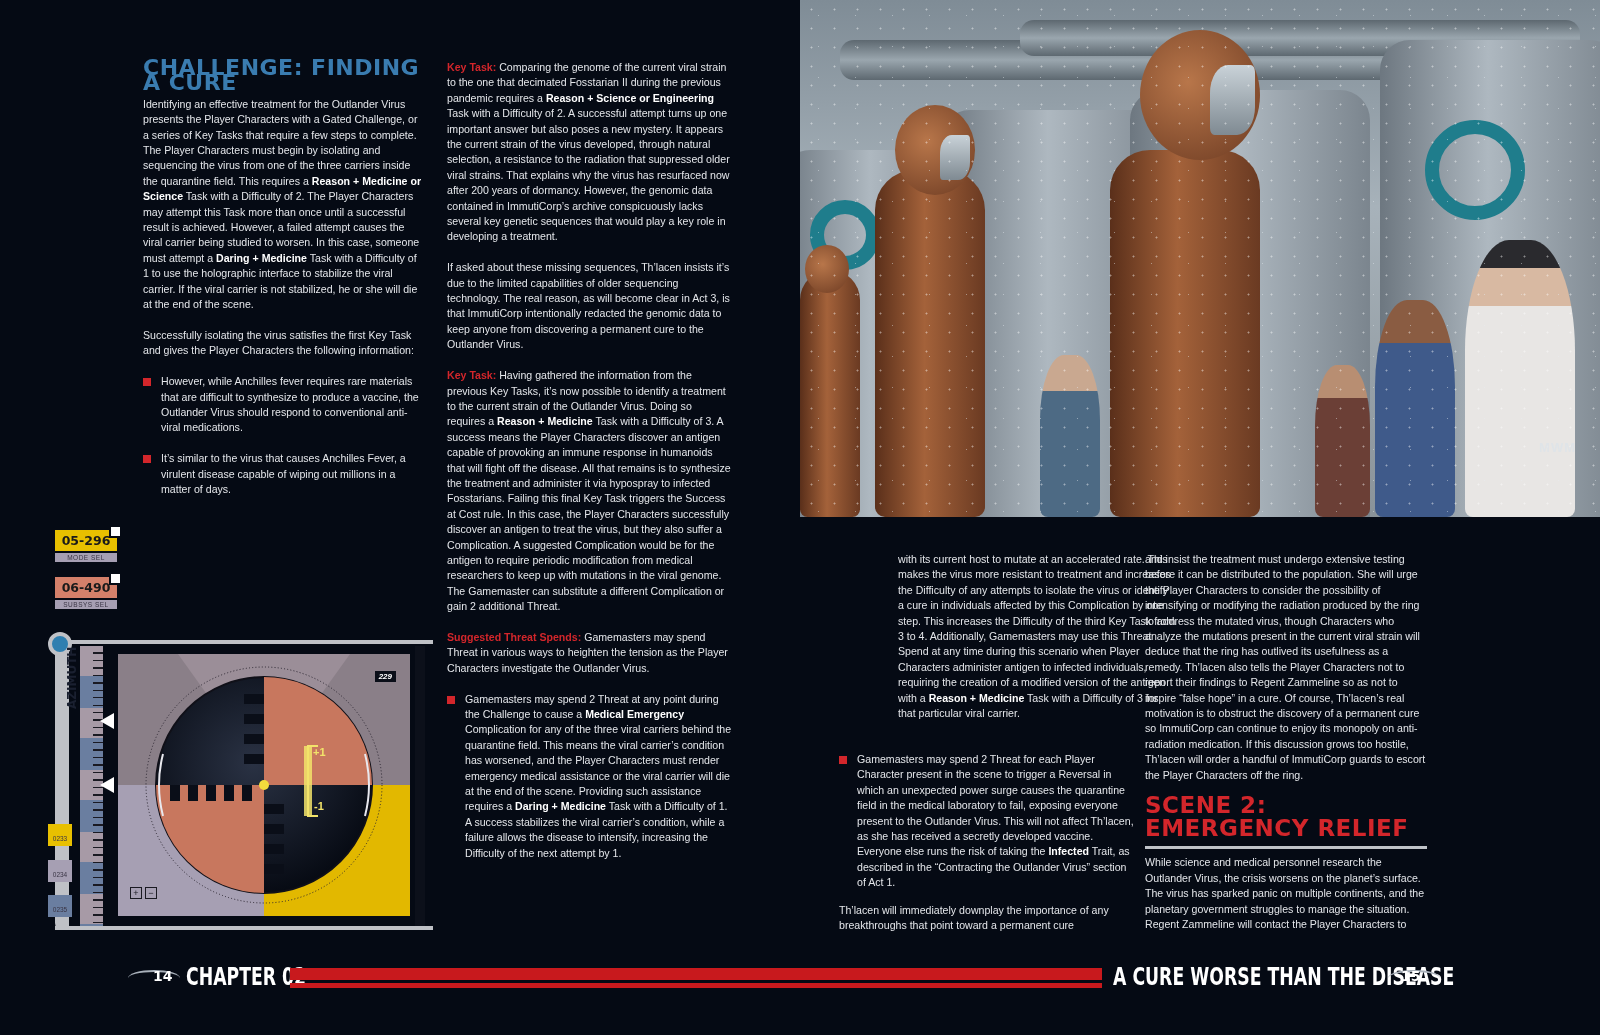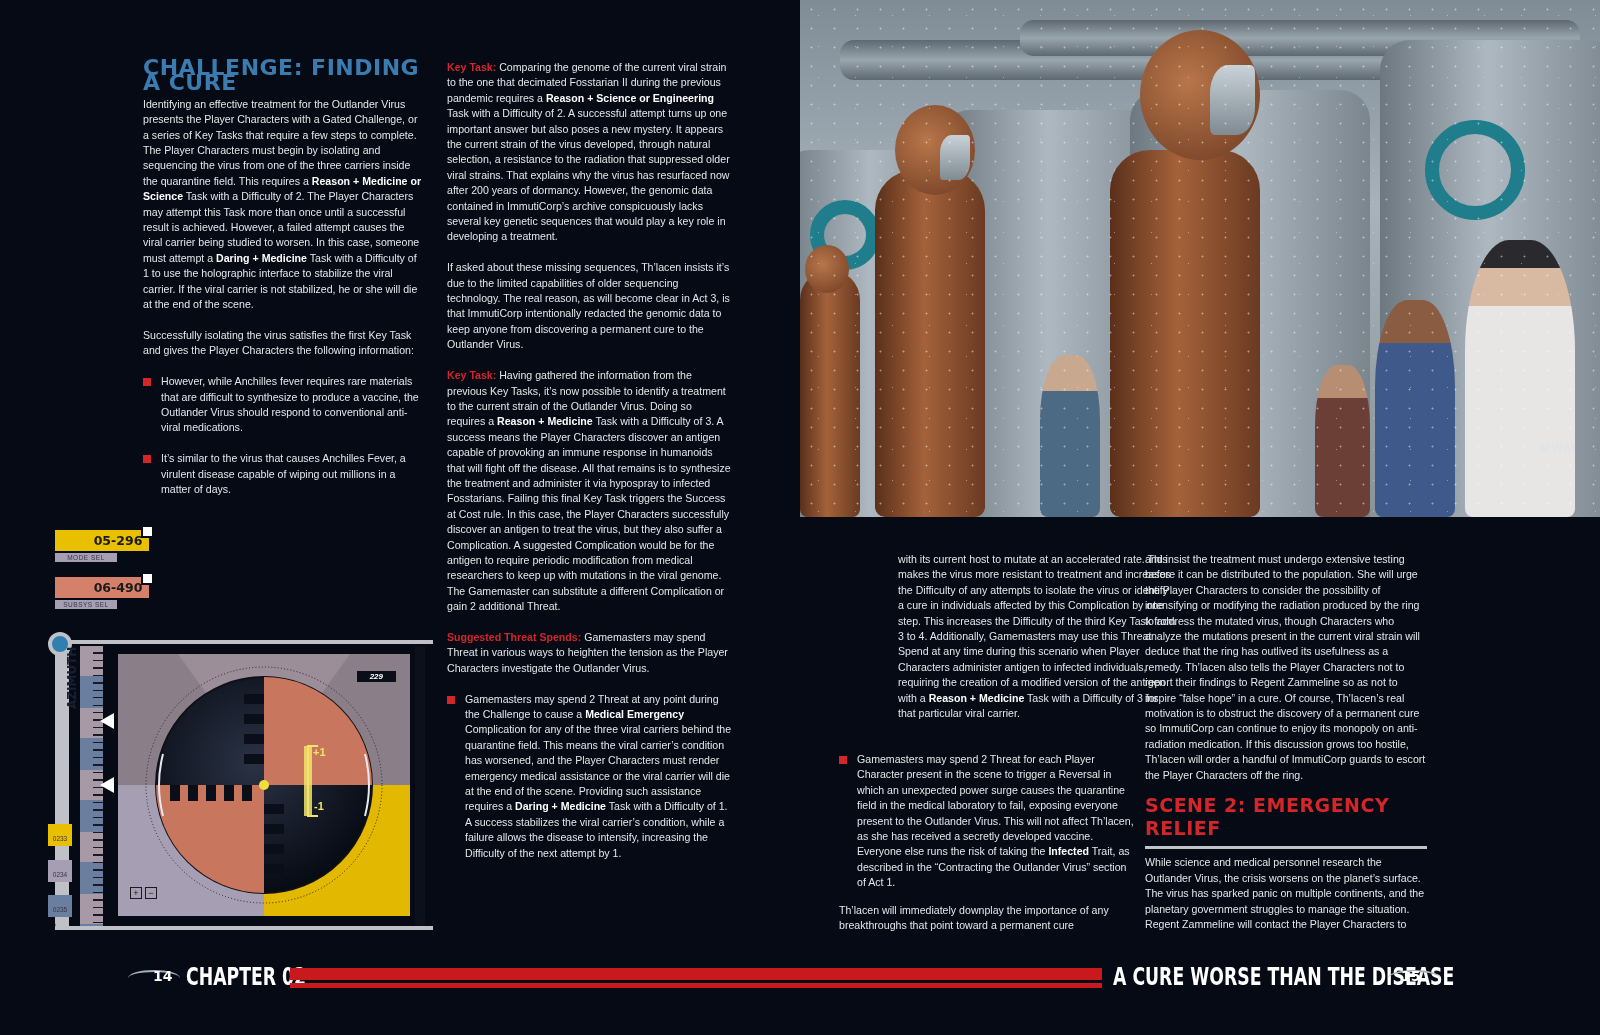--- a/index.html
+++ b/index.html
@@ -6,41 +6,41 @@
   body{width:1600px;height:1035px;background:#050a14;position:relative;overflow:hidden;font-family:"Liberation Sans",sans-serif;color:#e6e8ec;}
   .col{position:absolute;font-size:10.6px;line-height:15.4px;color:#e4e6ea;}
   .col p{margin:0 0 15.4px 0;}
   .col b{font-weight:700;color:#fff;}
   .red{color:#d3262b;font-weight:700;}
   .bullets{list-style:none;margin:0 0 15.4px 0;padding:0;}
   .bullets li{position:relative;padding-left:18px;margin-bottom:15.4px;}
   .bullets li::before{content:"";position:absolute;left:0;top:4px;width:8px;height:8px;background:#d3262b;}
   h2.sec{margin:0 0 6px 0;font-family:"DejaVu Sans",sans-serif;font-weight:700;letter-spacing:0.5px;}
   .blue-h{color:#3a7cb0;font-size:22px;}
-  .red-h{color:#d3262b;font-size:19px;line-height:23px;padding-bottom:6px;border-bottom:3px solid #bfc3c8;margin-bottom:10px;}
+  .red-h{color:#d3262b;font-size:23px;line-height:23px;padding-bottom:6px;border-bottom:3px solid #bfc3c8;margin-bottom:10px;}
   
   .art{position:absolute;left:800px;top:0;width:800px;height:517px;overflow:hidden;background:linear-gradient(180deg,#7f8c96 0%,#a7b2ba 40%,#8a9399 100%);}
   .tank{position:absolute;background:linear-gradient(90deg,#6d7780,#aeb8c0 45%,#7b858e);border-radius:30px 30px 0 0;}
   .pipe{position:absolute;background:linear-gradient(180deg,#5d6870,#9aa6ae 50%,#5d6870);border-radius:14px;}
   .logo{position:absolute;border-radius:50%;border:14px solid #1f7d8c;box-sizing:border-box;}
   .suit{position:absolute;background:linear-gradient(90deg,#5a2f1a,#a4623a 45%,#6a3a22);border-radius:40px 40px 10px 10px;}
   .helm{position:absolute;background:radial-gradient(circle at 40% 40%,#b8764a,#6d3b22);border-radius:50%;}
   .visor{position:absolute;background:linear-gradient(180deg,#c9d2d8,#7f8a92);border-radius:40% 10% 40% 10%;}
   .person{position:absolute;border-radius:40% 40% 8px 8px;}
   .snow{position:absolute;inset:0;background-image:radial-gradient(circle,#fff 0.8px,transparent 1.2px),radial-gradient(circle,#e8eef2 0.6px,transparent 1px);background-size:23px 19px,37px 31px;opacity:0.45;}
   .sig{position:absolute;right:24px;top:440px;color:#dfe4e8;font-size:13px;font-weight:700;letter-spacing:1px;}
   
   .footer{position:absolute;left:0;top:960px;width:1600px;height:40px;}
   .ch-title{position:absolute;font-family:"DejaVu Sans",sans-serif;font-weight:700;color:#fff;font-size:24px;transform:scaleX(0.72);transform-origin:left center;letter-spacing:0;top:3px;}
   .redbar{position:absolute;top:8px;height:12px;background:#c8191d;}
   .redbar2{position:absolute;top:23px;height:5px;background:#c8191d;}
   .pgnum{position:absolute;top:8px;font-family:"DejaVu Sans",sans-serif;font-weight:700;color:#fff;font-size:14px;}
   .swoosh{position:absolute;top:10px;width:52px;height:14px;border-top:2px solid #a8b0ba;border-radius:50% 50% 0 0;}
   
-  .chip{position:absolute;width:62px;height:21px;font-family:"DejaVu Sans",sans-serif;font-weight:700;font-size:12.5px;color:#1a1a1a;text-align:center;line-height:21px;padding-left:32px;}
+  .chip{position:absolute;width:62px;height:21px;font-family:"DejaVu Sans",sans-serif;font-weight:700;font-size:12.5px;color:#1a1a1a;text-align:center;line-height:21px;}
   .chip .dot{position:absolute;right:-5px;top:-5px;width:9px;height:9px;background:#fff;border:2px solid #050a14;}
   .chiplabel{position:absolute;width:62px;height:9px;background:#a69fb3;color:#3a3545;font-size:6.5px;text-align:center;line-height:9px;letter-spacing:0.5px;}
   .sq{position:absolute;width:24px;height:22px;font-size:6.5px;color:#3a3545;text-align:center;line-height:30px;}
 </style>
 </head>
 <body>
 
 <div class="col" style="left:143px;top:60px;width:282px;">
   <h2 class="sec blue-h">CHALLENGE: FINDING A CURE</h2>
   <p>
@@ -131,21 +131,21 @@
           <rect x="198" y="117" width="10" height="14"></rect>
           <rect x="216" y="117" width="10" height="14"></rect>
           <rect x="234" y="117" width="10" height="14"></rect>
       </g>
       <circle cx="146" cy="131" r="5" fill="#f4dc3c"></circle>
       <rect x="186" y="92" width="8" height="70" fill="#f2e36a" opacity="0.85"></rect>
       <path d="M200 92 h-10 v70 h10" fill="none" stroke="#f2e36a" stroke-width="2"></path>
       <path d="M45 100 q-8 31 0 62" fill="none" stroke="#e8e8ee" stroke-width="2"></path>
       <path d="M247 100 q8 31 0 62" fill="none" stroke="#e8e8ee" stroke-width="2"></path>
     </svg>
-    <div style="position:absolute;right:14px;top:17px;background:#0a0e18;color:#fff;font-size:8px;padding:1px 13px;font-weight:700;font-style:italic;">229</div>
+    <div style="position:absolute;right:14px;top:17px;background:#0a0e18;color:#fff;font-size:8px;padding:1px 4px;font-weight:700;font-style:italic;">229</div>
     <div style="position:absolute;left:195px;top:92px;color:#f2e36a;font-weight:700;font-size:11px;">+1</div>
     <div style="position:absolute;left:196px;top:146px;color:#f2e36a;font-weight:700;font-size:11px;">-1</div>
     <div style="position:absolute;left:12px;top:233px;width:10px;height:10px;border:1px solid #1a1a22;font-size:9px;line-height:10px;text-align:center;color:#1a1a22;">+</div>
     <div style="position:absolute;left:27px;top:233px;width:10px;height:10px;border:1px solid #1a1a22;font-size:9px;line-height:10px;text-align:center;color:#1a1a22;">−</div>
   </div>
   <div style="position:absolute;left:370px;top:14px;width:10px;height:280px;background:#0c101a;"></div>
 </div>
 
 <div class="art">
   <div class="pipe" style="left:40px;top:40px;width:600px;height:40px;"></div>

